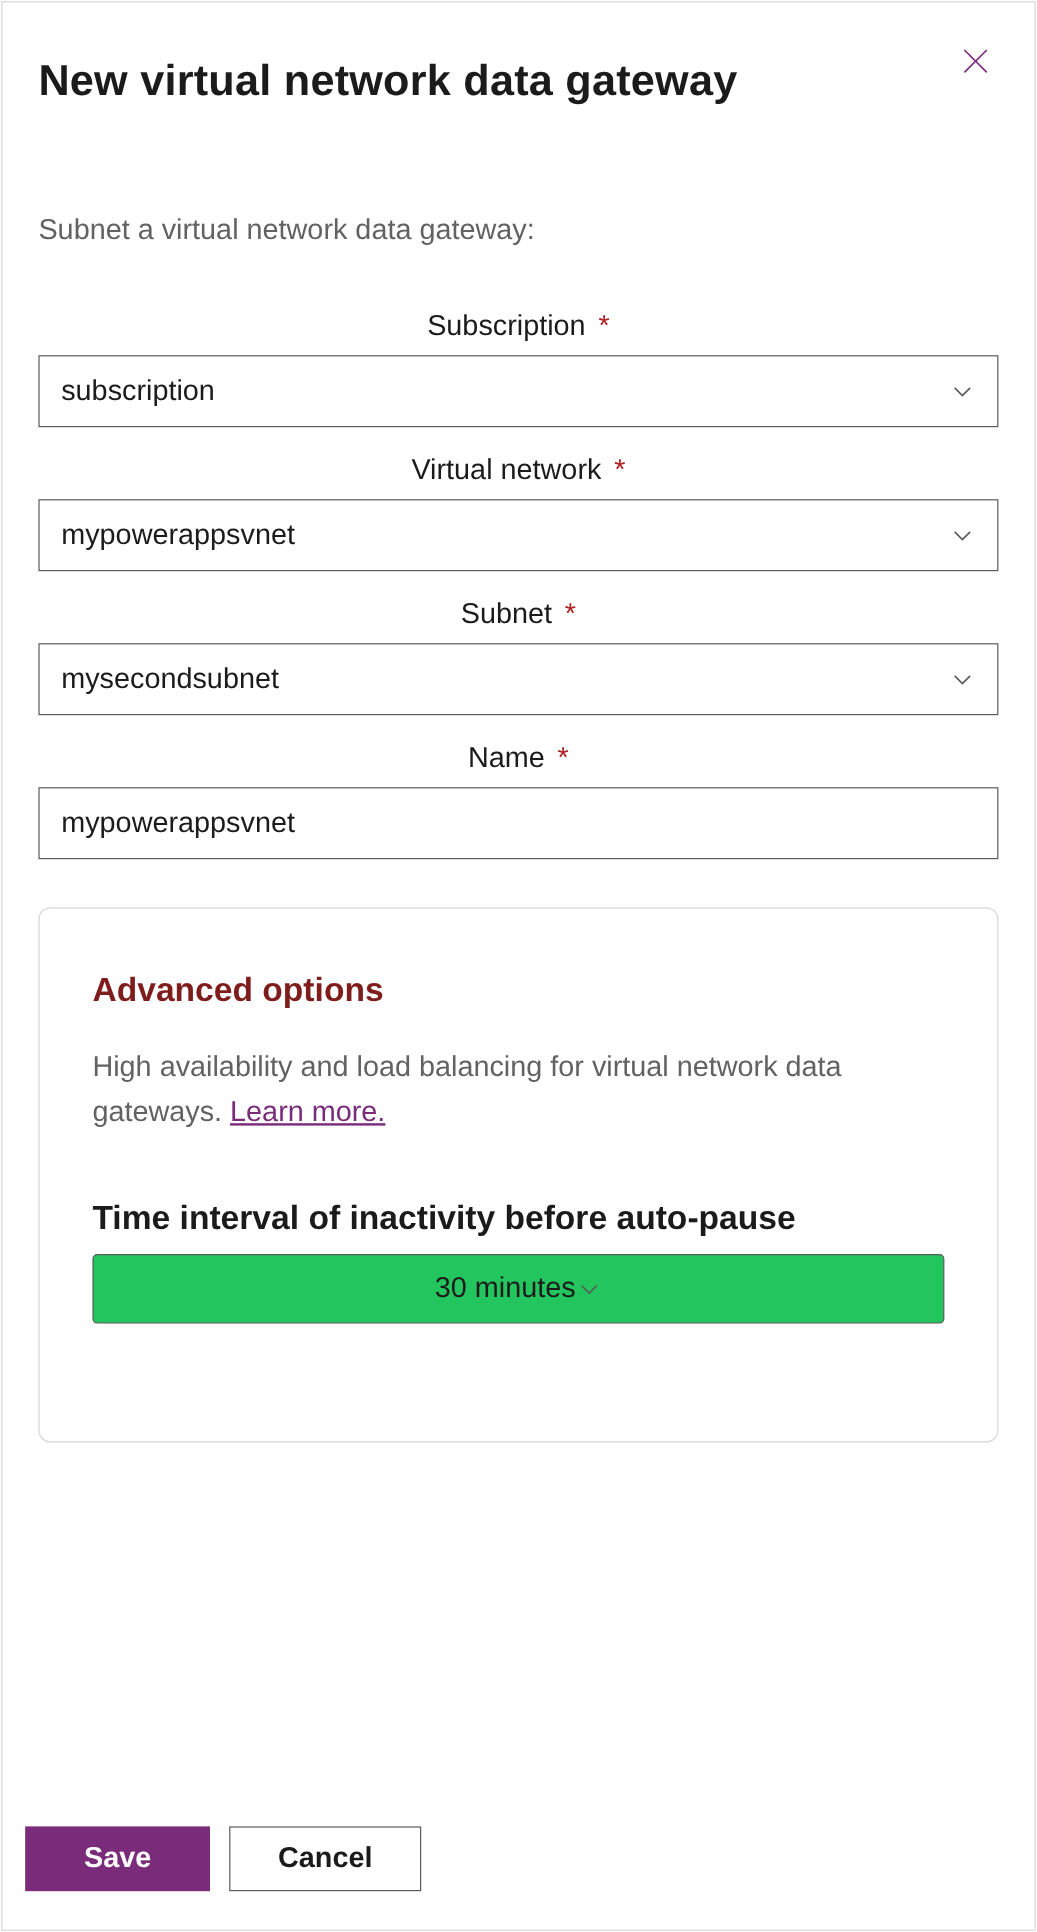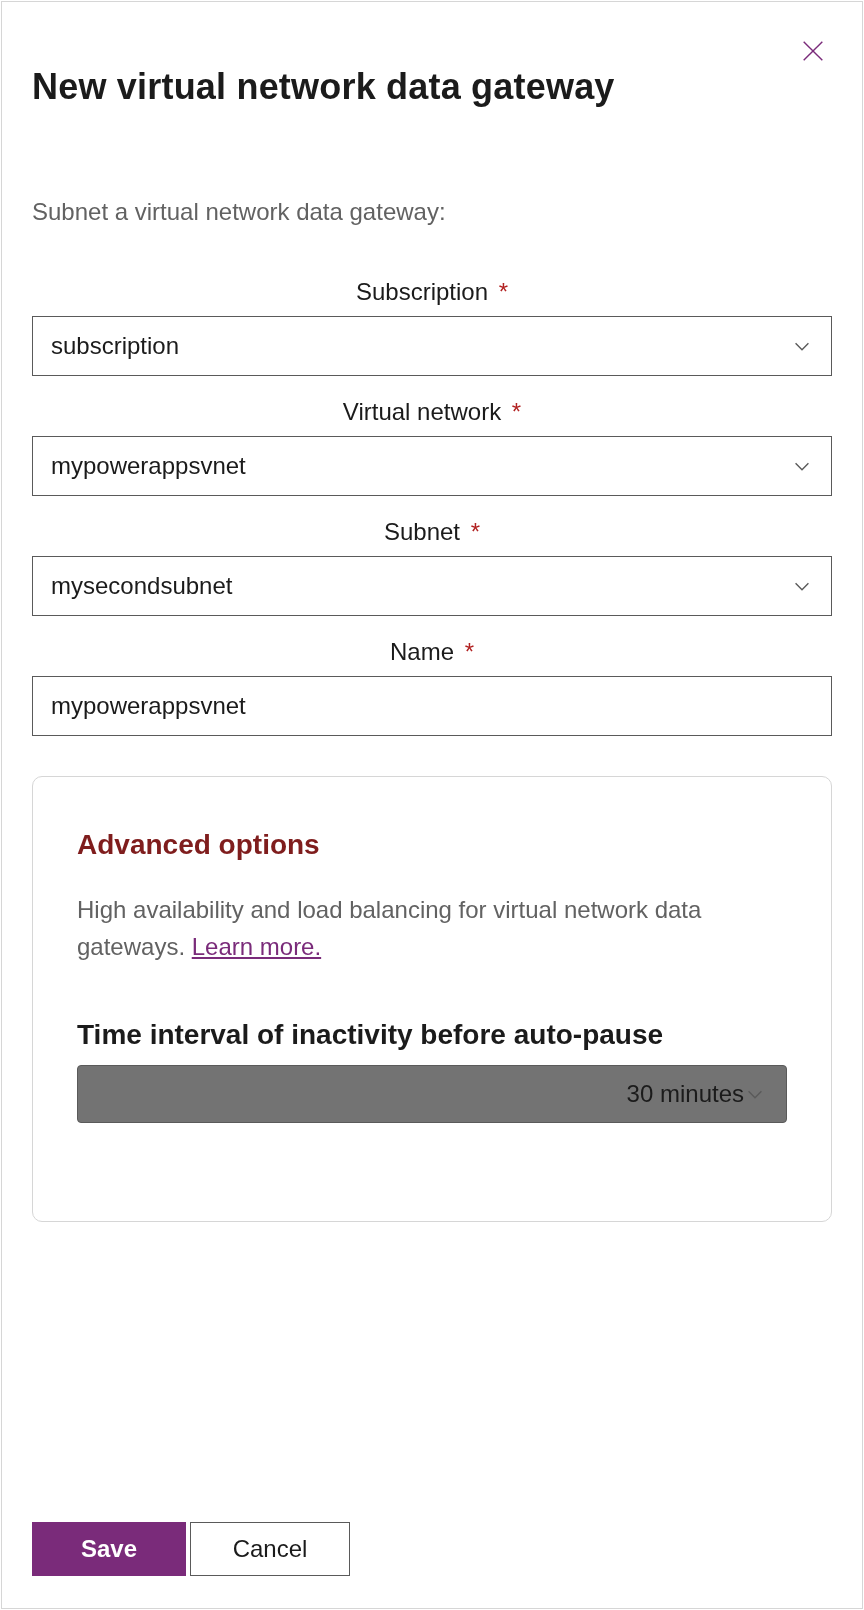--- a/index.html
+++ b/index.html
@@ -13,21 +13,21 @@
       color: #1a1a1a;
       width: 864px;
       height: 1610px;
       position: relative;
     }
     .panel {
       border: 1px solid #d6d6d6;
       width: 862px;
       height: 1608px;
       margin: 1px;
-      padding: 34px 30px 30px 30px;
+      padding: 14px 30px 30px 30px;
       position: relative;
     }
     .close-btn {
       position: absolute;
       top: 32px;
       right: 32px;
       cursor: pointer;
       width: 34px;
       height: 34px;
       display: flex;
@@ -125,27 +125,27 @@
       font-weight: 700;
       color: #1b1b1b;
       margin-bottom: 14px;
       display: block;
     }
     .adv-select {
       width: 100%;
       height: 58px;
       border: 1px solid #5a5a5a;
       border-radius: 4px;
-      background: #737373;
+      background: #22c55e;
       font-size: 24px;
       color: #1b1b1b;
       padding: 0 20px;
       display: flex;
       align-items: center;
-      justify-content: flex-end;
+      justify-content: center;
       cursor: pointer;
     }
     .adv-field-group {
       margin-bottom: 42px;
     }
     .slider-row {
       display: flex;
       align-items: center;
       gap: 30px;
       margin-top: 12px;
@@ -171,23 +171,23 @@
     }
     .slider-value {
       font-size: 26px;
       color: #1b1b1b;
       min-width: 24px;
       text-align: left;
     }
     .footer {
       position: absolute;
       bottom: 32px;
-      left: 30px;
-      display: flex;
-      gap: 4px;
+      left: 19px;
+      display: flex;
+      gap: 16px;
     }
     .btn {
       height: 54px;
       font-size: 24px;
       font-weight: 600;
       border: none;
       cursor: pointer;
       display: flex;
       align-items: center;
       justify-content: center;
@@ -195,21 +195,21 @@
     .btn-primary {
       background: #7a2b7a;
       color: #fff;
       width: 154px;
     }
     .btn-secondary {
       background: #fff;
       color: #1b1b1b;
       border: 1px solid #5a5a5a;
       width: 160px;
-      font-weight: 400;
+      font-weight: 700;
     }
   </style>
 </head>
 <body>
 
 <div class="panel">
 
   <div class="close-btn">
     <svg viewBox="0 0 24 24">
       <line x1="4" y1="4" x2="20" y2="20"></line>

